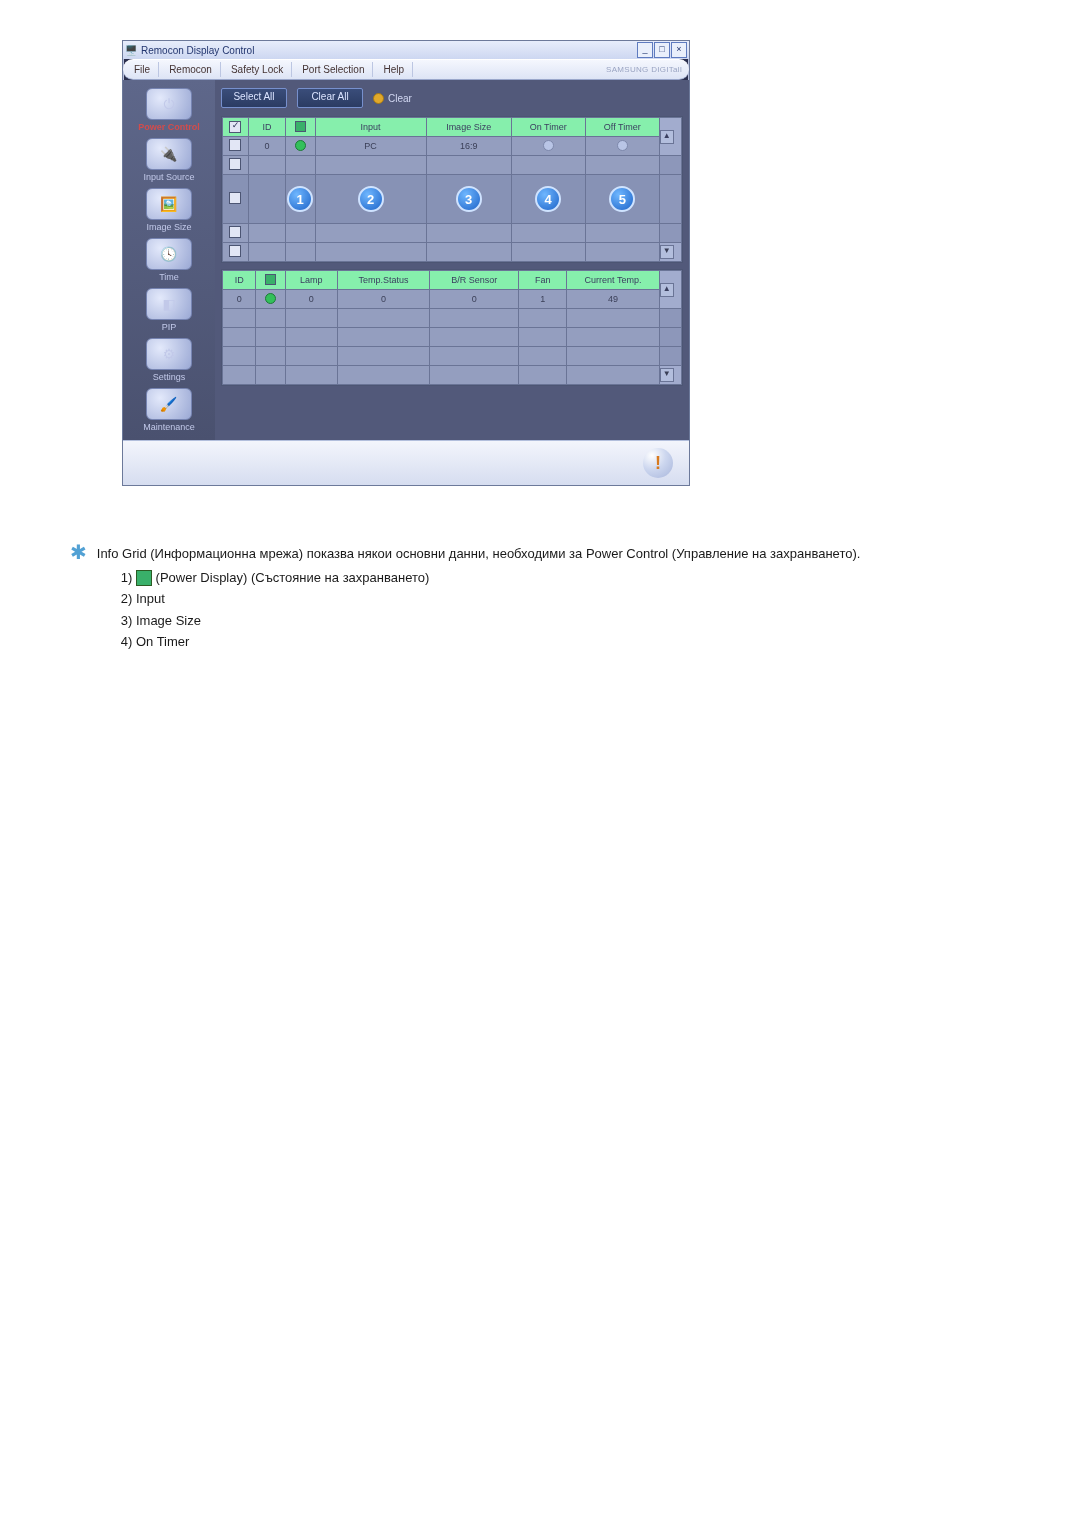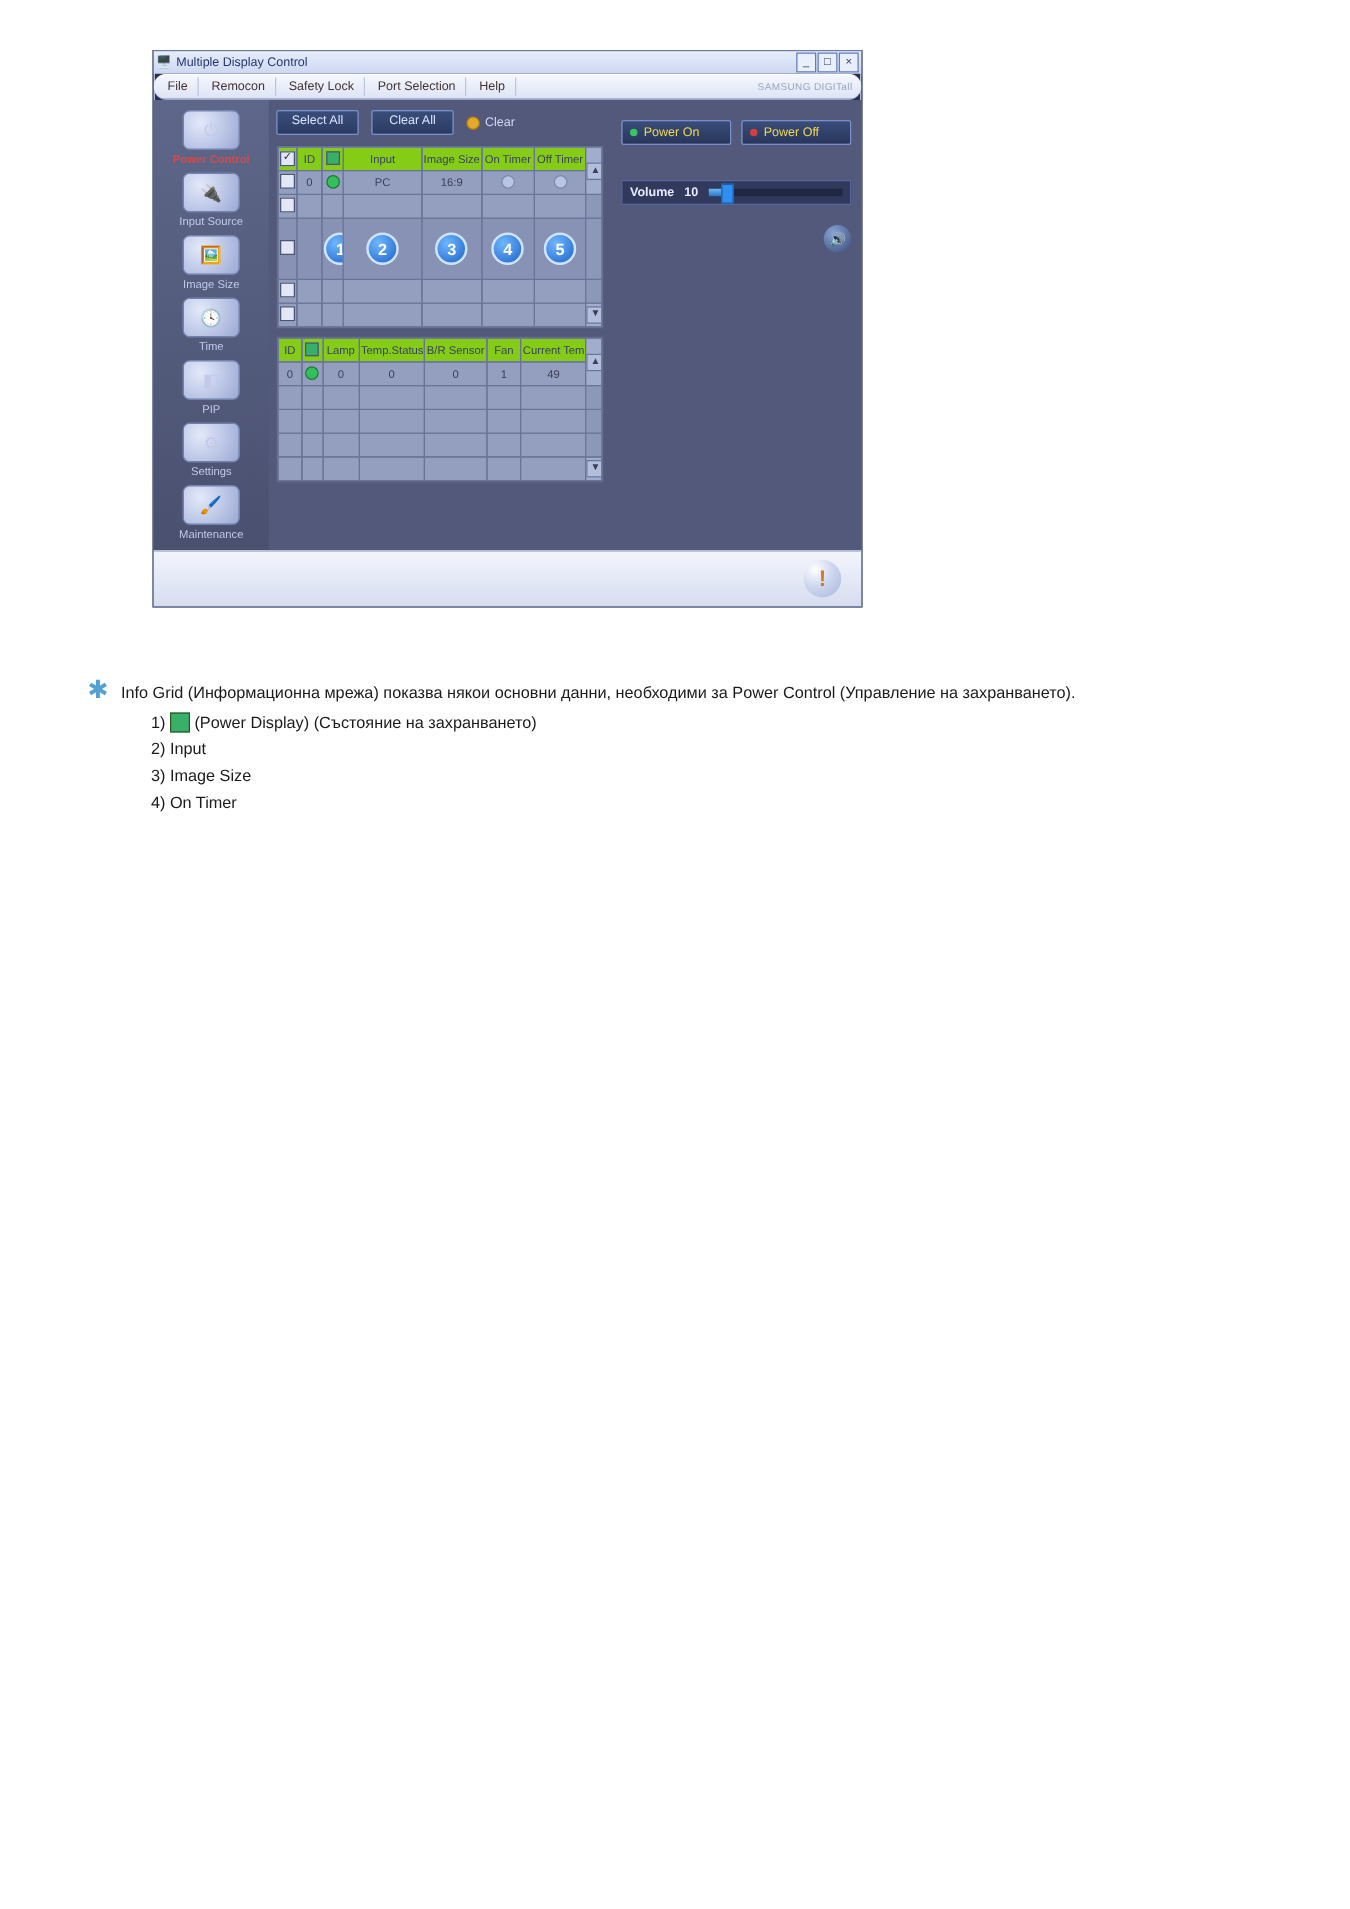--- a/index.html
+++ b/index.html
@@ -147,21 +147,21 @@
   .grid th, .grid td {
     border: 1px solid #6a7496;
     background: #949ebf;
     text-align: center;
     padding: 2px 1px;
     height: 14px;
     overflow: hidden;
     white-space: nowrap;
   }
   .grid th {
-    background: #84cc16;
+    background: #86efac;
     color: #3b4060;
     font-weight: normal;
   }
   .grid .chk {
     width: 10px; height: 10px;
     border: 1px solid #4c5573;
     background: #e2e6f5;
     display: inline-block;
   }
   .grid .chk.checked::after {
@@ -286,21 +286,21 @@
 </style>
 </head>
 <body>
 
 <div class="page">
 
   <div class="app">
 
     <div class="title-bar">
       <span class="title-icon">🖥️</span>
-      <span>Multiple Display Control</span>
+      <span>Remocon Display Control</span>
       <span class="win-controls">
         <span class="winbtn">_</span>
         <span class="winbtn">□</span>
         <span class="winbtn">×</span>
       </span>
     </div>
 
     <div class="menu-bar">
       <span class="menu-item">File</span>
       <span class="menu-item">Remocon</span>
@@ -510,42 +510,20 @@
                   <td></td>
               <td style="background:#a2acce;padding:0">
                     <div class="scroll-dn">▼</div>
                   </td>
             </tr>
           </tbody>
             </table>
         </div>
       </div>
 
-      <div class="right-panel">
-        <div class="power-btns">
-          <div class="pbtn">
-            <span class="pled" style="background:#3ac65f"></span>
-            <span>Power On</span>
-          </div>
-          <div class="pbtn">
-            <span class="pled" style="background:#d33f3f"></span>
-            <span>Power Off</span>
-          </div>
-        </div>
-
-        <div class="volume-bar">
-          <span>Volume</span>
-          <span>10</span>
-          <div class="vol-slider">
-            <div class="vol-fill" style="width:10%"></div>
-            <div class="vol-handle" style="left:10%"></div>
-          </div>
-        </div>
-        <div class="speaker-icon">🔊</div>
-      </div>
     </div>
 
     <div class="bottom-bar">
       <div class="info-icon">!</div>
     </div>
   </div>
 
   <div class="explain">
     <div class="star-row">
       <span class="star">✱</span>

